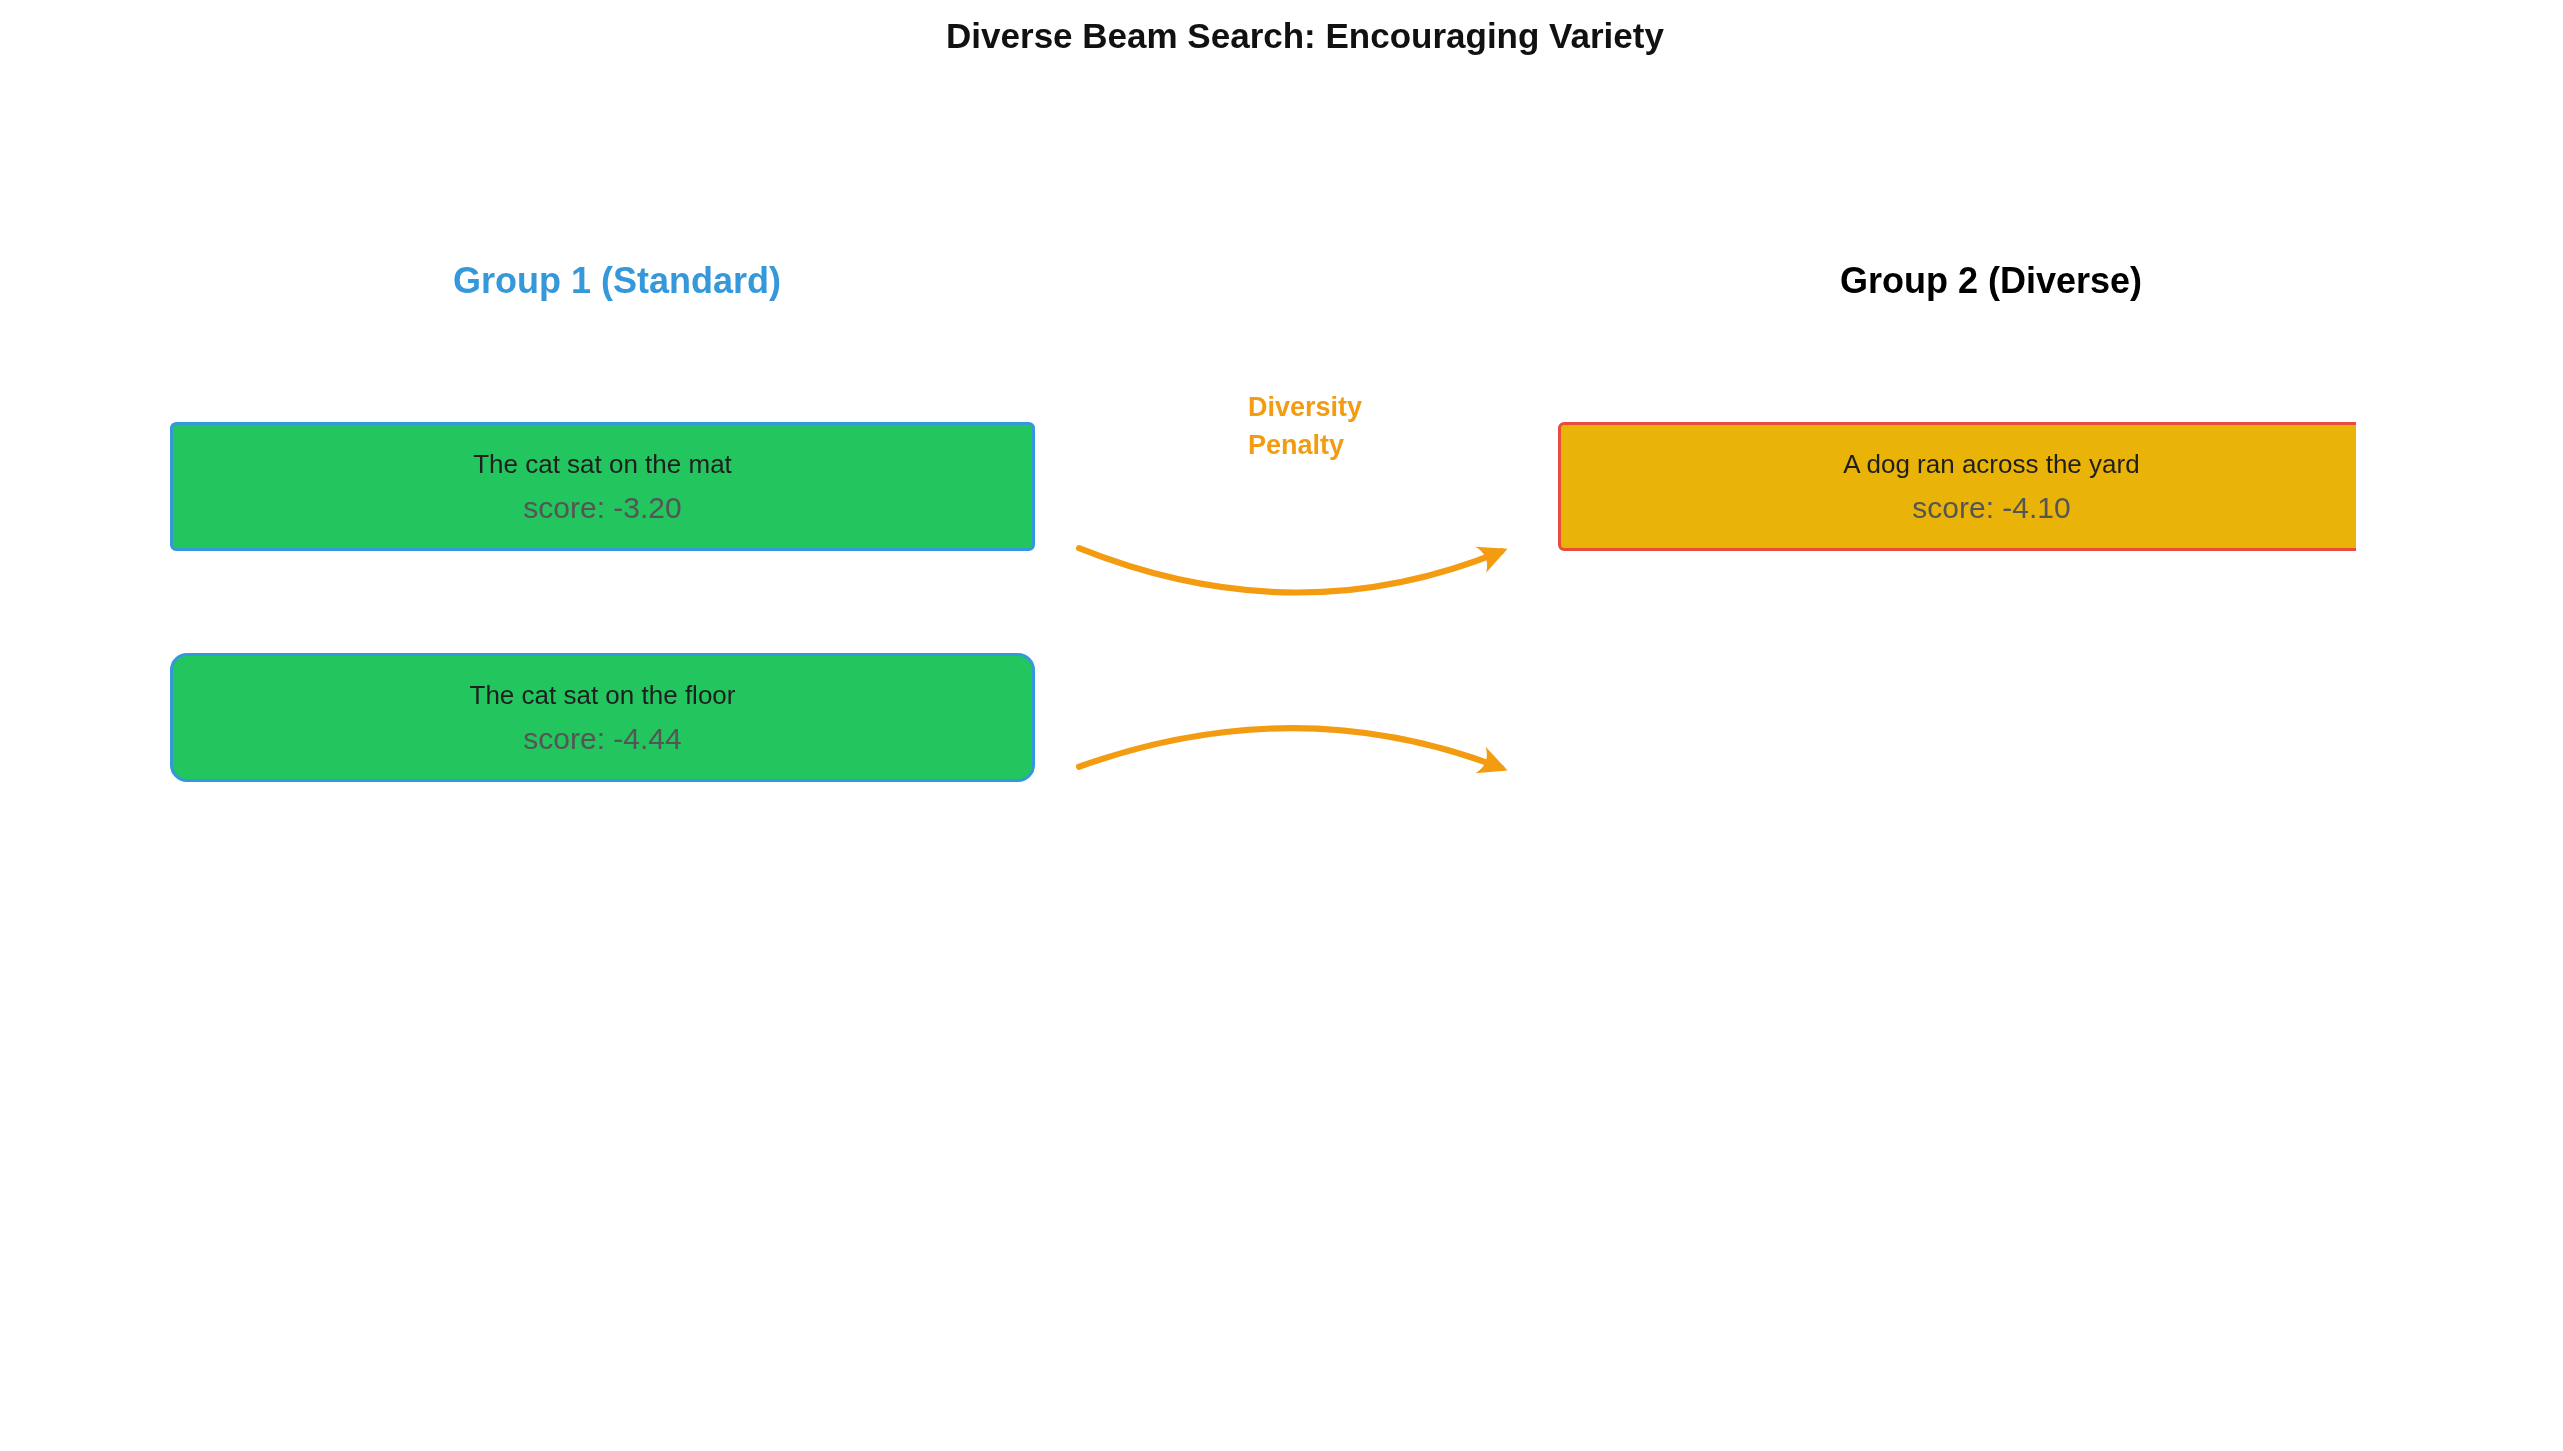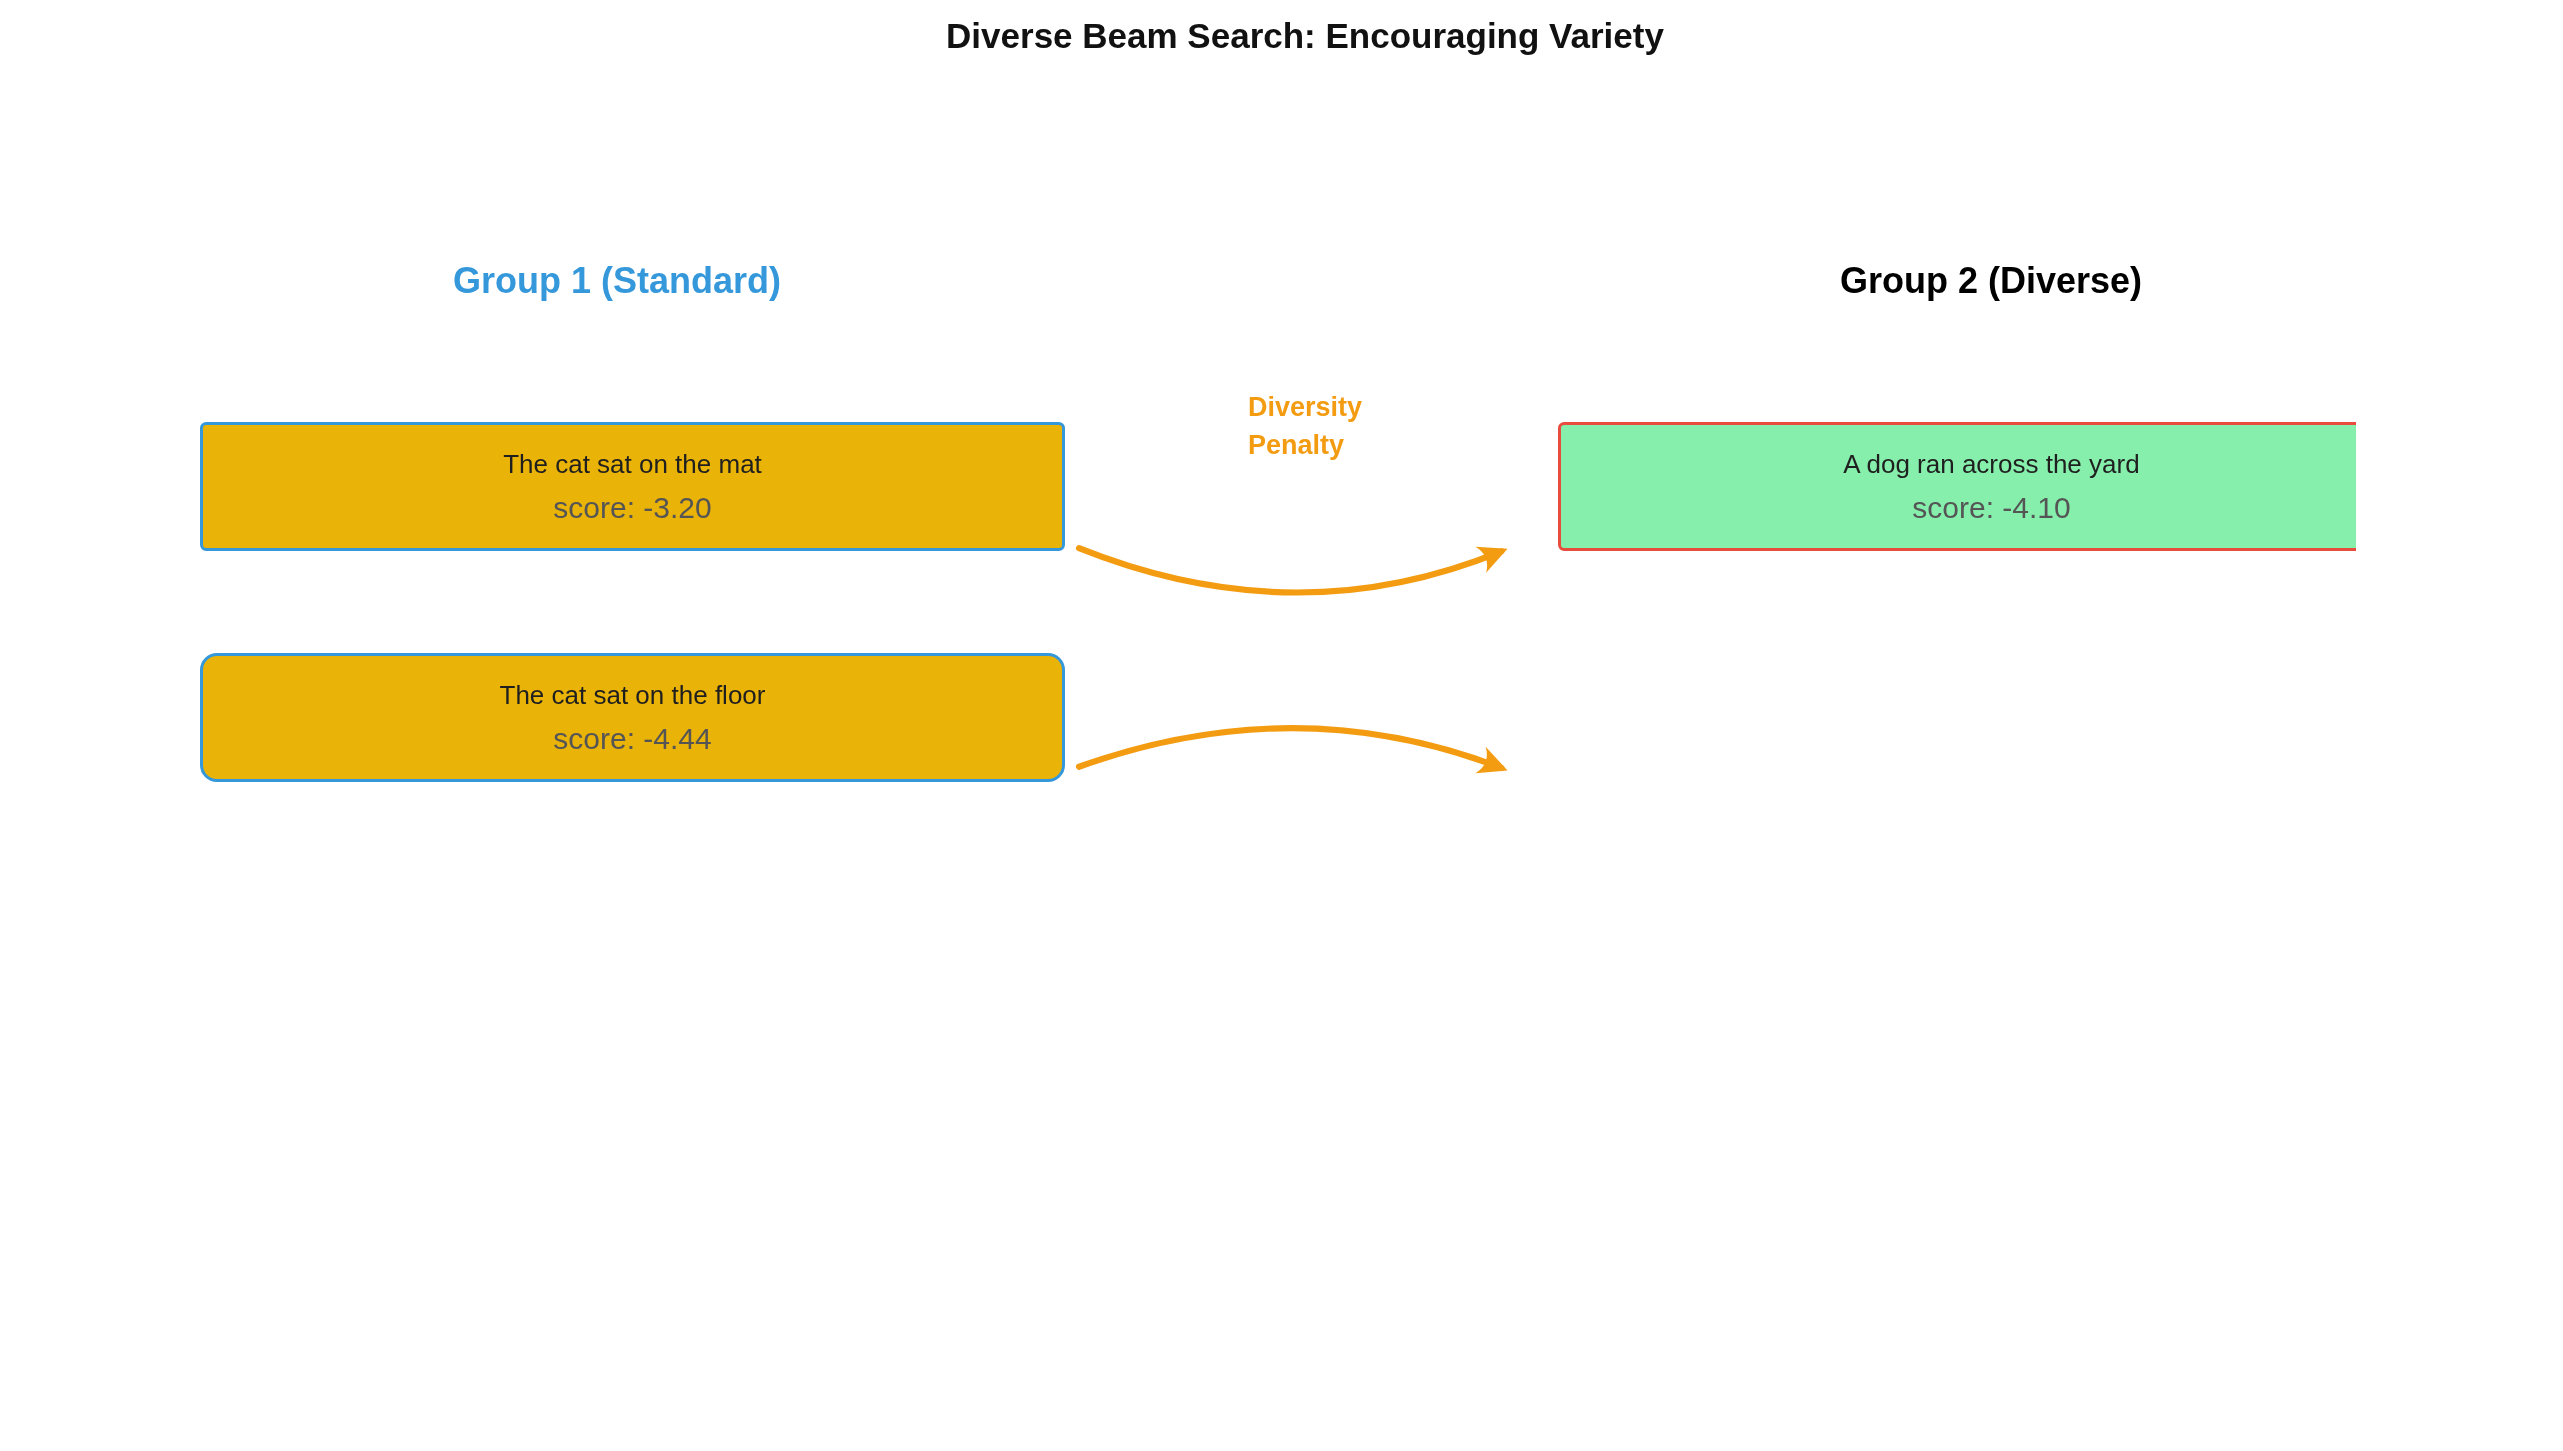--- a/index.html
+++ b/index.html
@@ -54,28 +54,28 @@
     height: 129px;
     border-radius: 6.2px;
     display: flex;
     flex-direction: column;
     align-items: center;
     justify-content: center;
     gap: 16px;
     text-align: center;
   }
   .beam-box.blue {
-    left: 200px;
-    background: #eab308;
+    left: 170px;
+    background: #22c55e;
     border: 3.1px solid #3498db;
   }
   .beam-box.red {
     left: 1558px;
     width: 867px;
-    background: #86efac;
+    background: #eab308;
     border: 3.1px solid #e74c3c;
   }
   .beam-box.row1 { top: 422px; }
   .beam-box.row2 { top: 653px; border-radius: 17px; }
 
   .beam-text {
     font-size: 26px;
     color: #1f1f1f;
     line-height: 1;
   }

